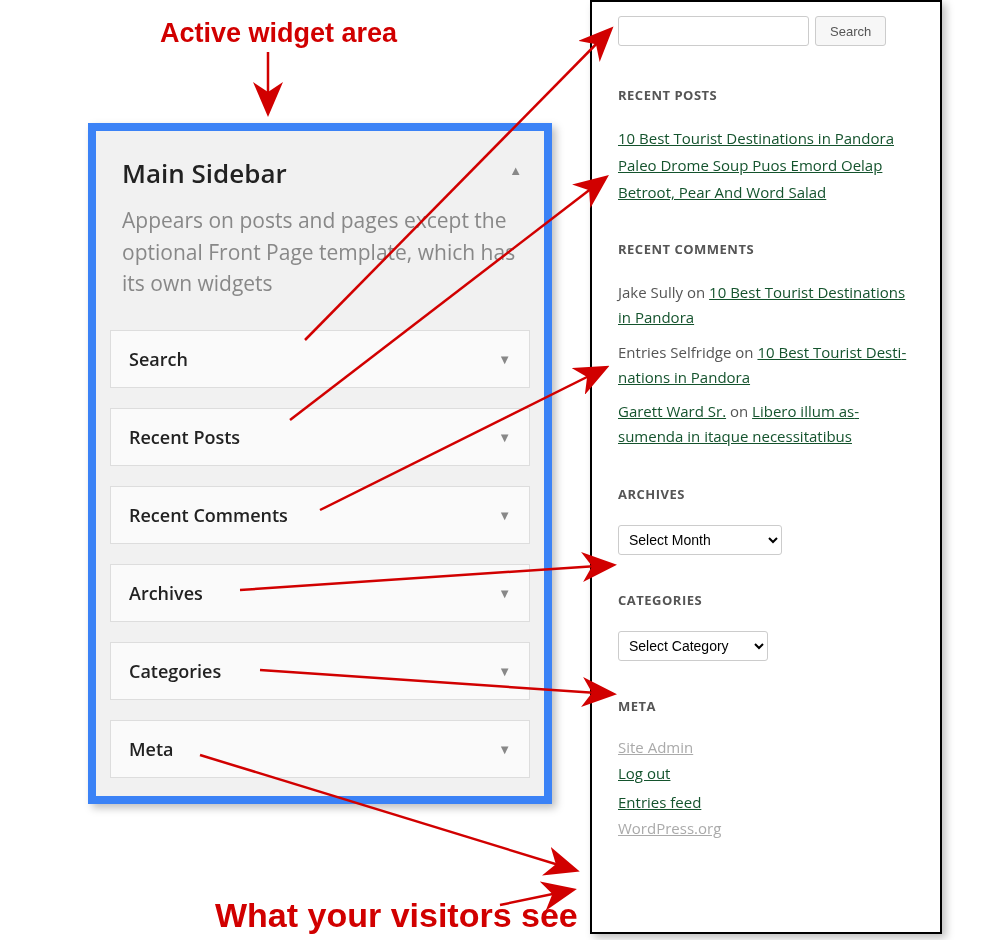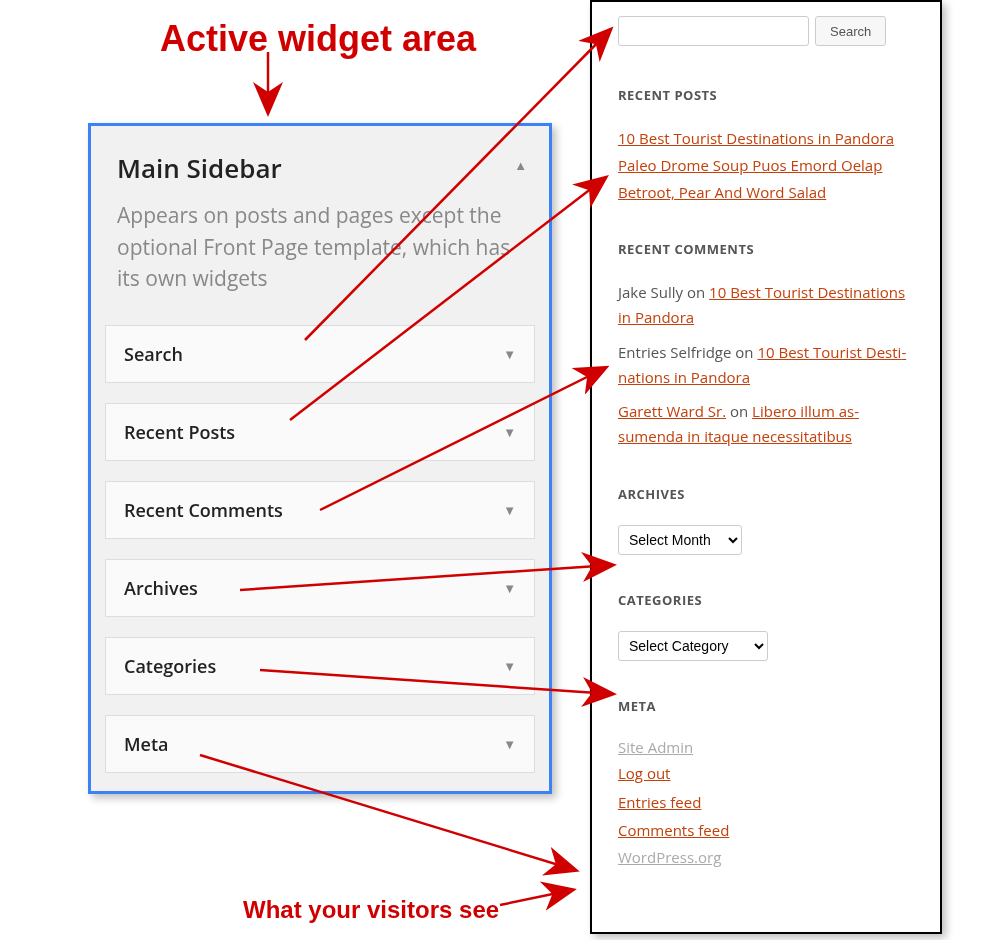--- a/index.html
+++ b/index.html
@@ -14,37 +14,36 @@
   
   .annotation {
     position: absolute;
     color: #d10000;
     font-weight: bold;
     font-family: Arial, sans-serif;
   }
   .annotation.top {
     top: 18px;
     left: 160px;
-    font-size: 36px;
+    font-size: 27px;
   }
   .annotation.bottom {
-    bottom: 16px;
+    bottom: 5px;
     left: 215px;
-    font-size: 24px;
-    margin-left: 28px;
+    font-size: 34px;
   }
 
   
   .admin-panel {
     position: absolute;
     left: 88px;
     top: 123px;
     width: 464px;
     background: #f1f1f1;
-    border: 3px solid #3b82f6;
+    border: 8px solid #3b82f6;
     box-shadow: 4px 4px 8px rgba(0,0,0,0.25);
     padding: 10px 14px 18px 14px;
   }
   .sidebar-header {
     padding: 14px 12px 10px 12px;
     position: relative;
   }
   .sidebar-title {
     font-size: 26px;
     color: #222;
@@ -124,21 +123,21 @@
   .fe-section { margin-bottom: 36px; }
   .fe-heading {
     font-size: 13px;
     font-weight: bold;
     color: #555;
     letter-spacing: 0.5px;
     margin-bottom: 22px;
     text-transform: uppercase;
   }
   .fe-link {
-    color: #c2410c;
+    color: #14532d;
     text-decoration: underline;
     line-height: 1.65;
   }
   .fe-text {
     color: #555;
     line-height: 1.65;
   }
   .post-list .row { margin-bottom: 2px; }
   .comment-list .row { margin-bottom: 10px; }
   .meta-list .row { margin-bottom: 4px; }
@@ -222,38 +221,37 @@
     <div class="row">
       <span class="fe-text">Entries Selfridge</span><span class="fe-text"> on </span><a href="#" class="fe-link">10 Best Tourist Desti­nations in Pandora</a>
     </div>
     <div class="row">
       <a href="#" class="fe-link">Garett Ward Sr.</a><span class="fe-text"> on </span><a href="#" class="fe-link">Libero illum as­sumenda in itaque necessitatibus</a>
     </div>
   </div>
 
   <div class="fe-section">
     <div class="fe-heading">ARCHIVES</div>
-    <select style="width:124px;">
+    <select style="width:164px;">
       <option>Select Month</option>
     </select>
   </div>
 
   <div class="fe-section">
     <div class="fe-heading">CATEGORIES</div>
     <select style="width:150px;">
       <option>Select Category</option>
     </select>
   </div>
 
   <div class="fe-section meta-list">
     <div class="fe-heading">META</div>
     <div class="row"><a href="#" class="gray-link">Site Admin</a></div>
     <div class="row"><a href="#" class="fe-link">Log out</a></div>
     <div class="row"><a href="#" class="fe-link">Entries feed</a></div>
-    <div class="row"><a href="#" class="fe-link">Comments feed</a></div>
     <div class="row"><a href="#" class="gray-link">WordPress.org</a></div>
   </div>
 </div>
 
 <svg class="arrows">
   <defs>
     <marker id="ah" markerWidth="14" markerHeight="12" refX="12" refY="6" orient="auto">
       <path d="M0,0 L14,6 L0,12 L4,6 Z" fill="#d10000"></path>
     </marker>
   </defs>

